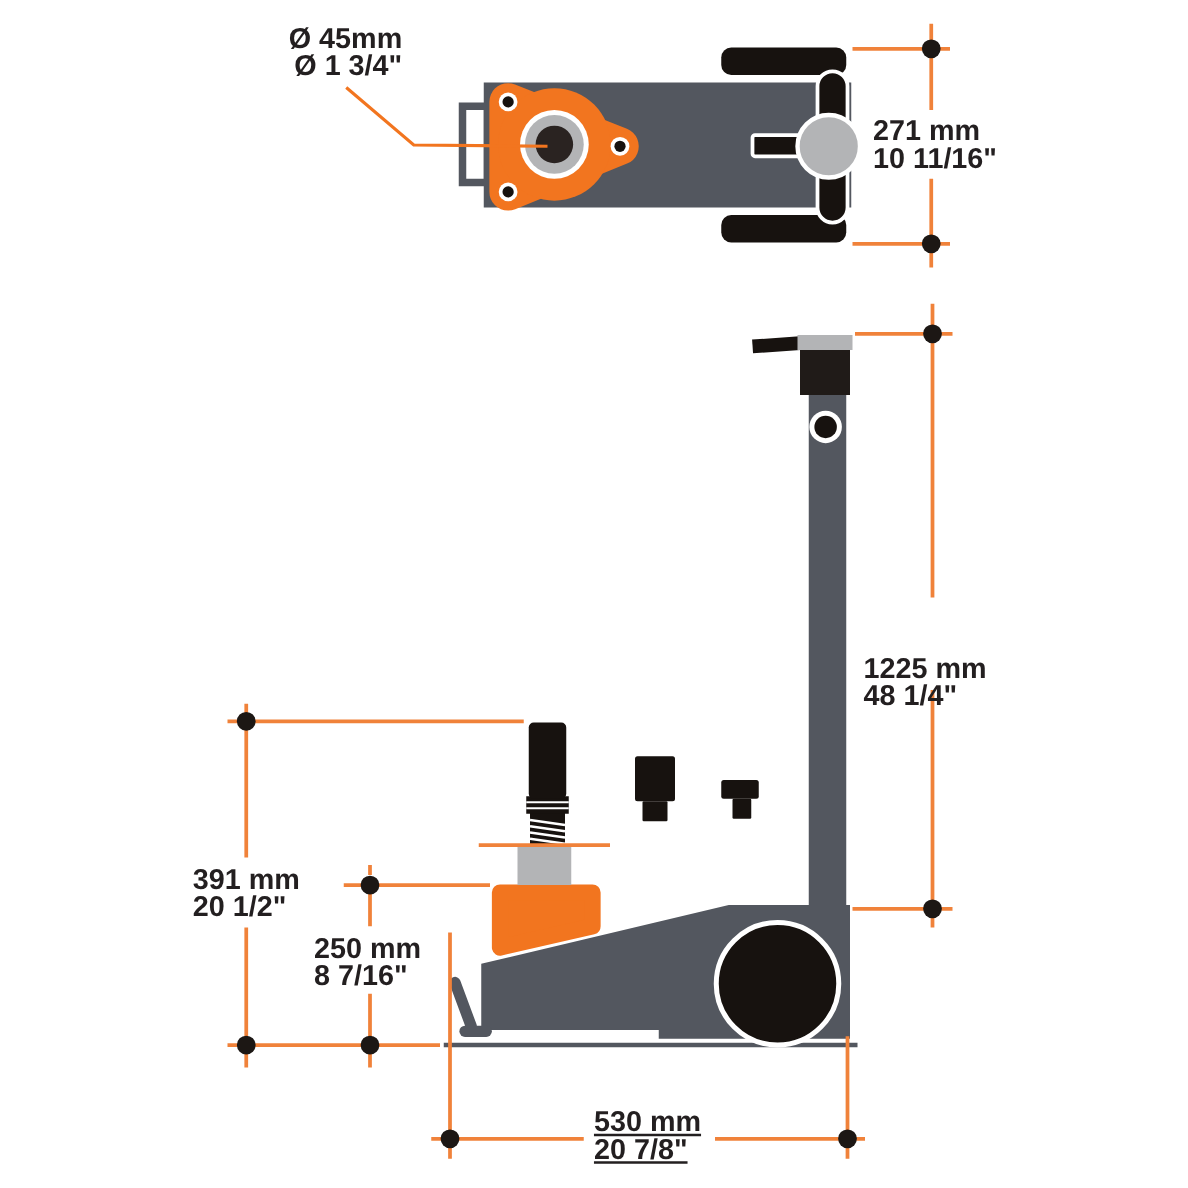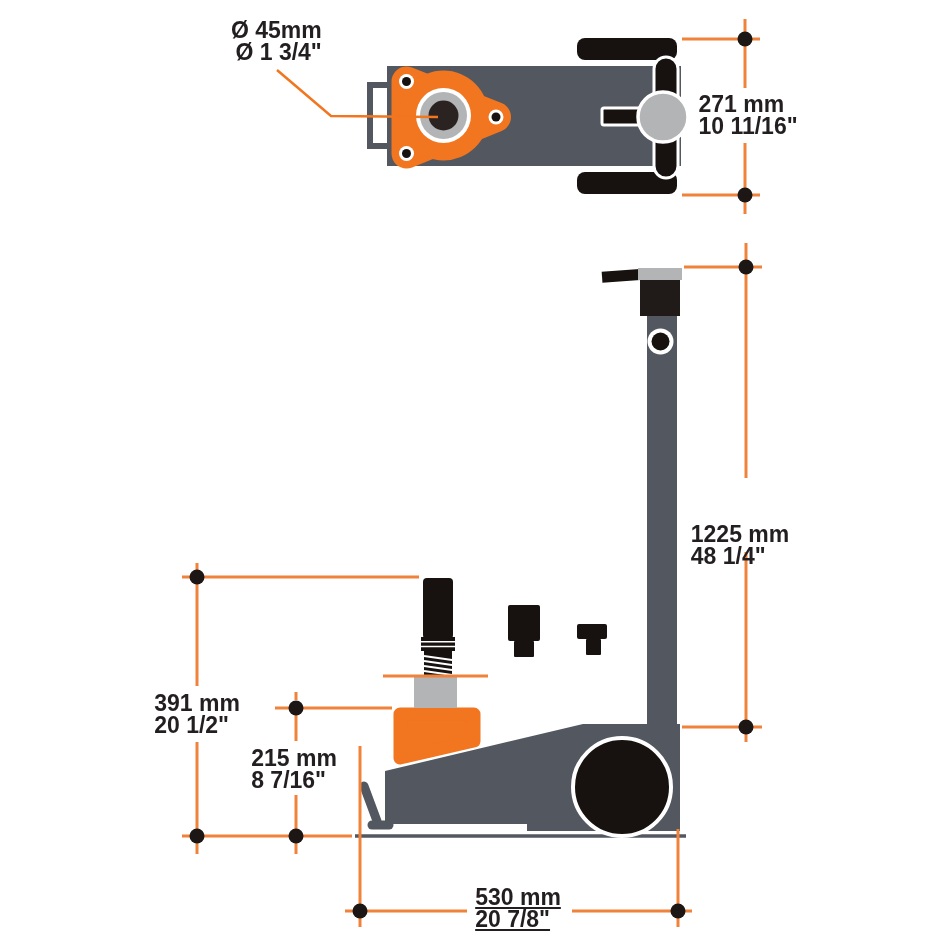--- a/index.html
+++ b/index.html
@@ -153,21 +153,21 @@
     <div>1225 mm</div>
     <div>48 1/4"</div>
   </div>
 
   <div class="dim-label" style="left:197px;top:692px;">
     <div>391 mm</div>
     <div>20 1/2"</div>
   </div>
 
   <div class="dim-label" style="left:294px;top:747px;">
-    <div>215 mm</div>
+    <div>250 mm</div>
     <div>8 7/16"</div>
   </div>
 
   <div class="dim-label" style="left:518px;top:886px;text-decoration:underline;">
     <div>530 mm</div>
     <div>20 7/8"</div>
   </div>
 
 </div>
 

